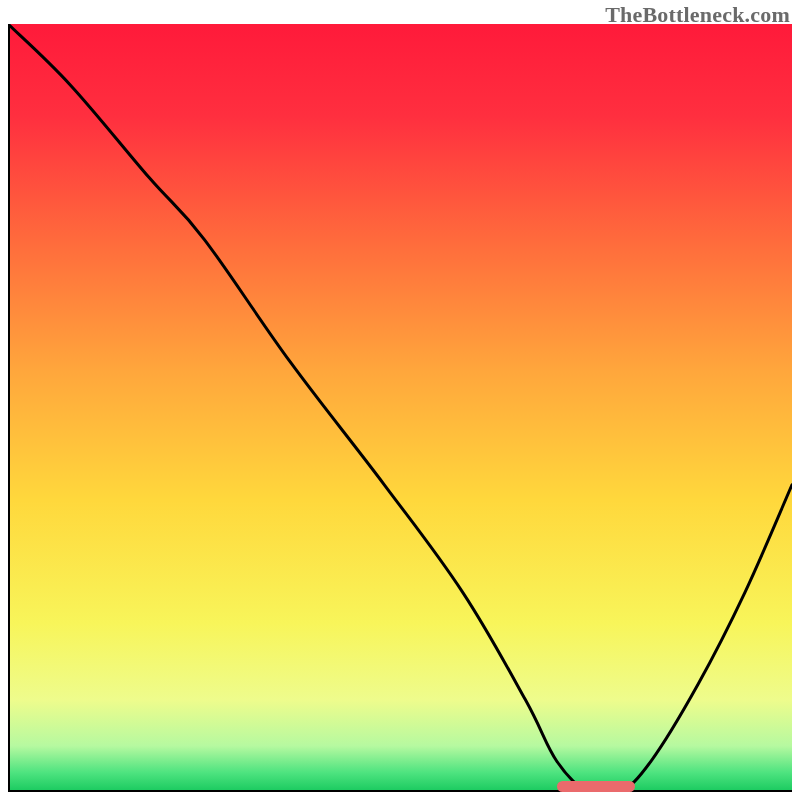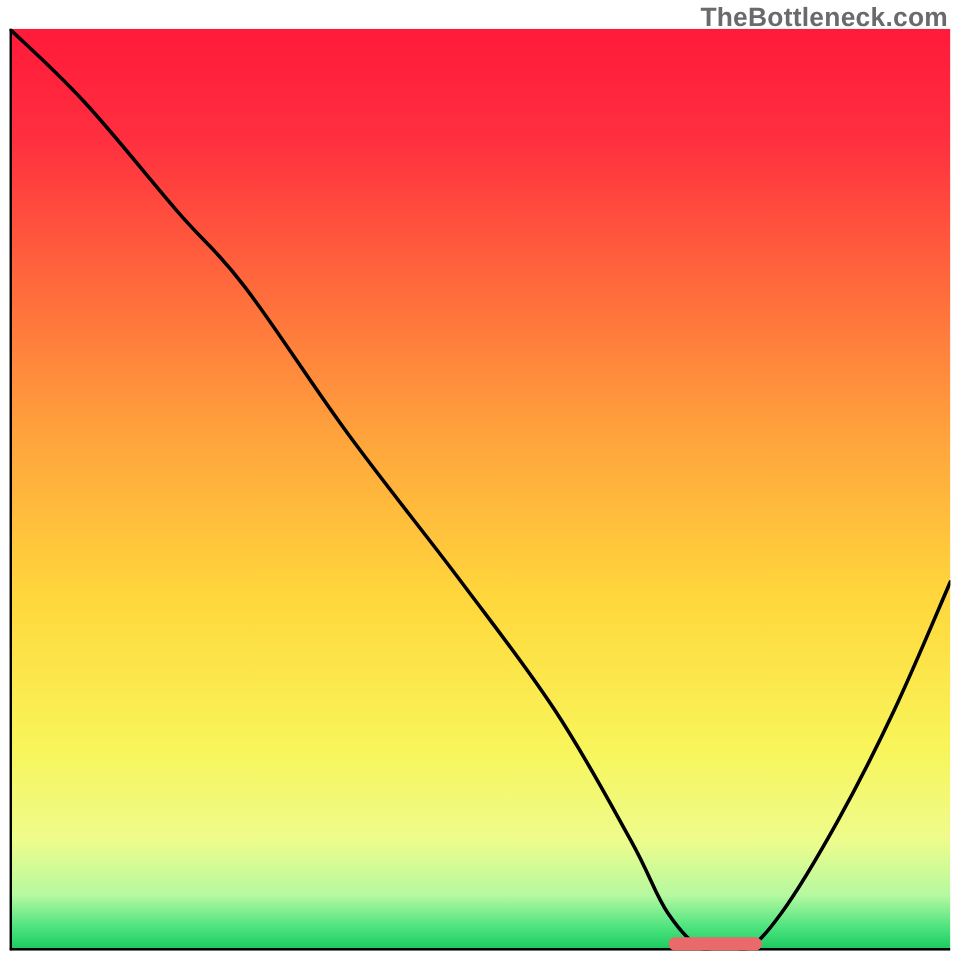--- a/index.html
+++ b/index.html
@@ -2,21 +2,21 @@
 <html><head>
 <meta charset="utf-8">
 <style>
   * { margin: 0; padding: 0; box-sizing: border-box; }
   html, body { width: 800px; height: 800px; overflow: hidden; background: #fff; }
   .wrap { position: relative; width: 800px; height: 800px; }
   .watermark {
     position: absolute;
     top: 2px;
     right: 10px;
-    font-family: Liberation Sans, sans-serif;
+    font-family: Liberation Serif, serif;
     font-size: 22px;
     font-weight: bold;
     color: #6a6a6a;
     letter-spacing: 0.2px;
     z-index: 3;
   }
   .plot {
     position: absolute;
     left: 8px;
     top: 24px;

